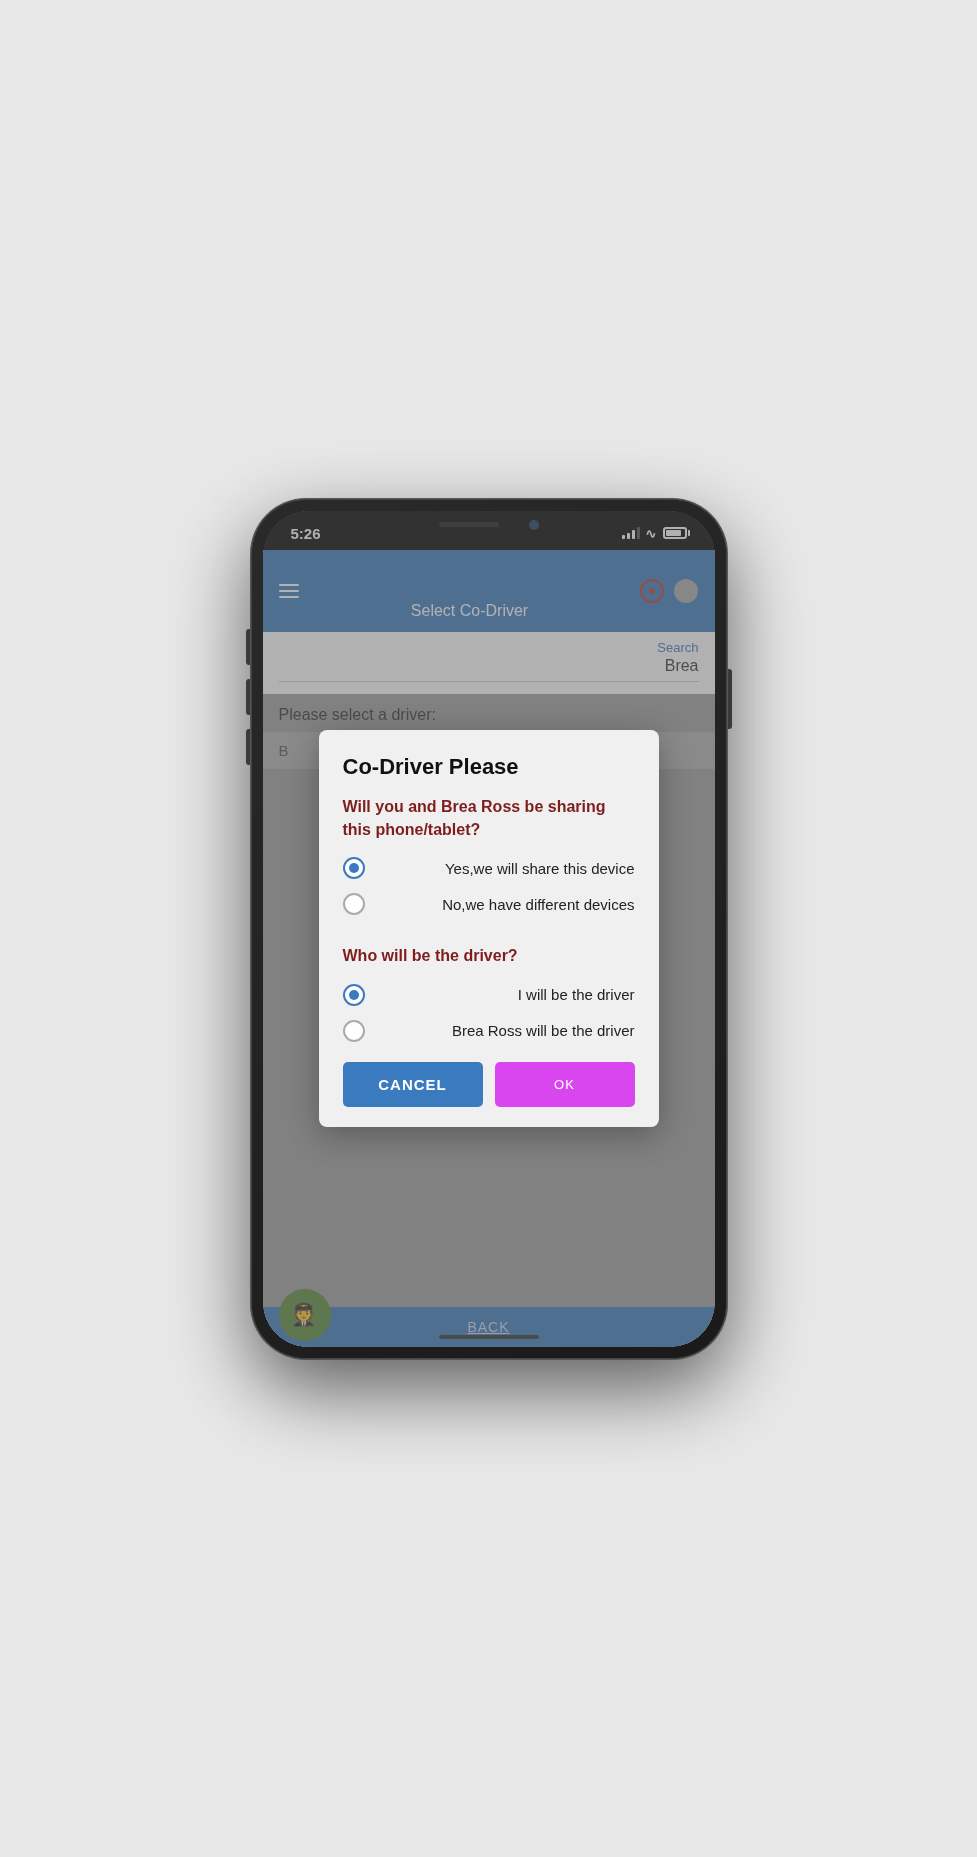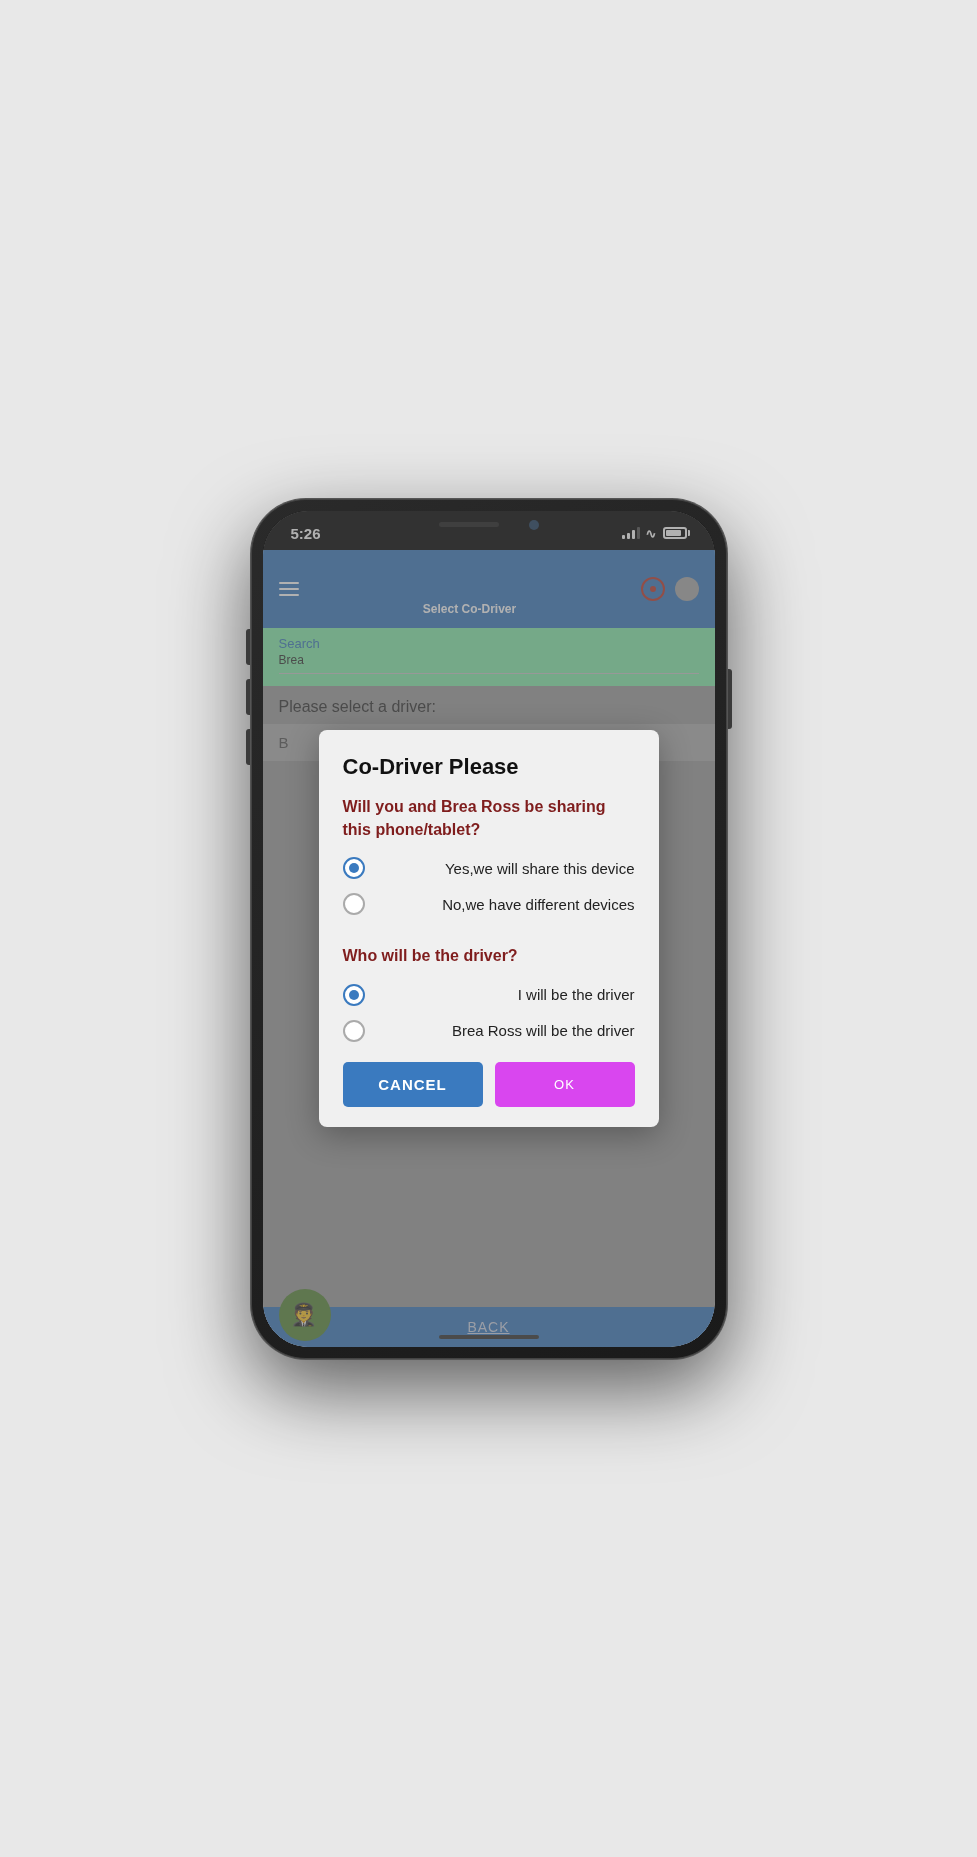--- a/index.html
+++ b/index.html
@@ -195,22 +195,22 @@
     }
     .hamburger-icon span {
       width: 20px;
       height: 2px;
       background: #fff;
       border-radius: 1px;
     }
 
     .header-title {
       color: #fff;
-      font-size: 12px;
-      font-weight: 700;
+      font-size: 16px;
+      font-weight: 400;
       margin-top: 40px;
     }
 
     .header-actions {
       display: flex;
       align-items: center;
       gap: 10px;
     }
 
     .location-icon {
@@ -233,34 +233,35 @@
 
     .profile-icon {
       width: 24px;
       height: 24px;
       background: #aaa;
       border-radius: 50%;
     }
 
     
     .search-area {
-      background: #86efac;
+      background: #ffffff;
       padding: 8px 16px 12px;
       flex-shrink: 0;
+      text-align: right;
     }
 
     .search-label {
       color: #3a7abf;
       font-size: 13px;
       margin-bottom: 2px;
     }
 
     .search-value {
       color: #333;
-      font-size: 12px;
+      font-size: 16px;
       border-bottom: 1px solid #ccc;
       padding-bottom: 6px;
     }
 
     
     .select-driver-text {
       padding: 12px 16px 8px;
       color: #333;
       font-size: 16px;
       background: #9e9e9e;

